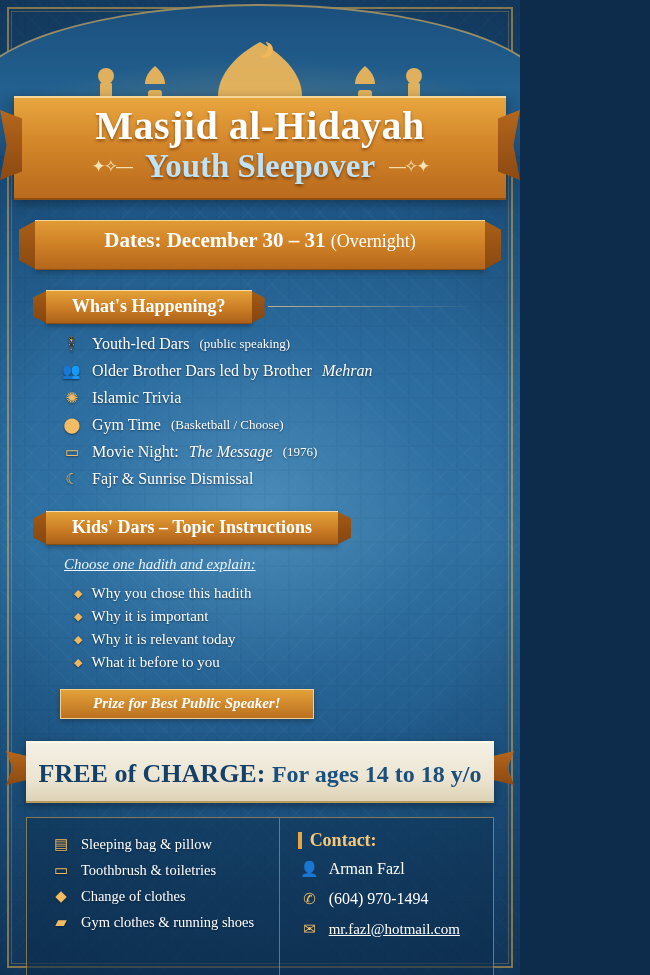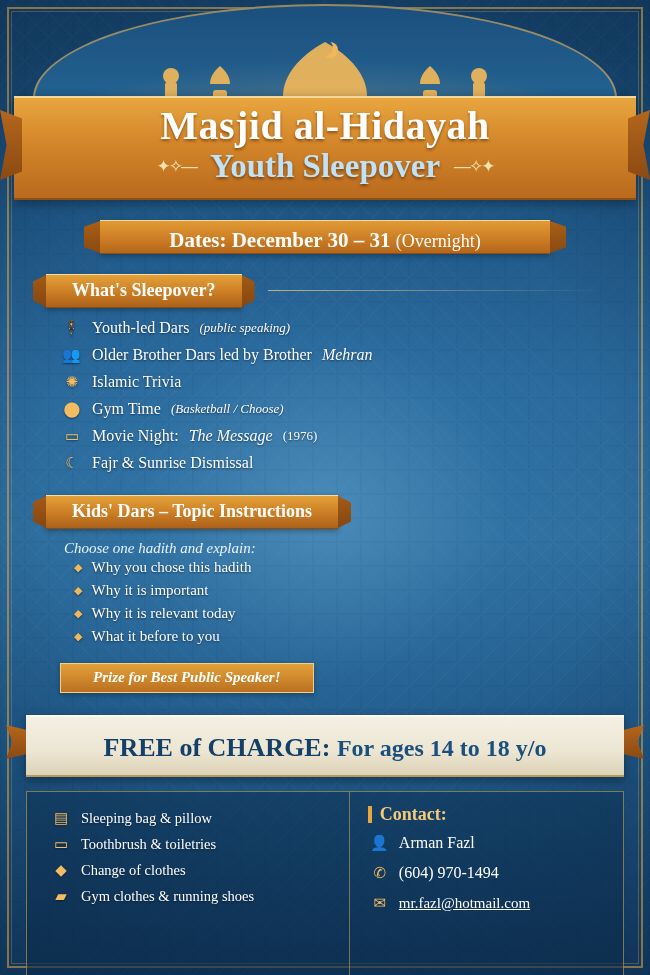--- a/index.html
+++ b/index.html
@@ -5,21 +5,21 @@
   html, body {
     margin: 0;
     padding: 0;
     background: #0d2b4a;
   }
   body {
     font-family: "Liberation Sans", sans-serif;
   }
   #poster {
     position: relative;
-    width: 650px;
+    width: 520px;
     height: 975px;
     overflow: hidden;
     background:
       radial-gradient(ellipse 420px 380px at 50% 52%, rgba(120,185,225,0.38) 0%, rgba(60,130,185,0.16) 45%, rgba(20,70,120,0.02) 72%),
       linear-gradient(180deg, #17456f 0%, #1d5483 18%, #2a6a9c 40%, #2e6f9f 55%, #205a8a 75%, #15416a 100%);
   }
   
   #pattern {
     position: absolute;
     inset: 0;
@@ -170,21 +170,21 @@
     width: 16px;
     height: 100%;
     background: linear-gradient(180deg, #a85e17, #8a4a11);
   }
   .ribbon .notch-l { left: -16px; clip-path: polygon(0 18%, 100% 0, 100% 100%, 0 82%); }
   .ribbon .notch-r { right: -16px; clip-path: polygon(100% 18%, 0 0, 0 100%, 100% 82%); }
 
   #dates-ribbon {
     width: 450px;
     margin-top: 8px;
-    padding: 7px 0 0;
+    padding: 7px 0 16px;
     font-family: "Liberation Serif", serif;
     font-size: 21px;
     font-weight: bold;
   }
   #dates-ribbon .light { font-weight: normal; font-size: 18px; }
   #arrival-ribbon {
     width: 390px;
     margin-top: 7px;
     padding: 5px 0 6px;
     font-family: "Liberation Serif", serif;
@@ -244,32 +244,33 @@
   .li-ico {
     width: 20px;
     height: 20px;
     flex: 0 0 20px;
     display: flex;
     align-items: center;
     justify-content: center;
     font-size: 15px;
     color: #f3bc63;
   }
-  .it { font-style: italic; }
+  .it { }
   .sm { font-size: 13px; }
   .cursive { font-family: "Liberation Serif", serif; font-style: italic; }
 
   
   .kd-intro {
-    margin: 11px 0 2px 0;
+    margin: 11px 0 12px 0;
     padding-left: 64px;
     color: #eaf4fb;
     font-family: "Liberation Serif", serif;
     font-style: italic;
     font-size: 15px;
+    text-decoration: underline;
   }
   .diamond-list {
     list-style: none;
     margin: 0;
     padding: 0 0 0 74px;
   }
   .diamond-list li {
     display: flex;
     align-items: center;
     gap: 9px;
@@ -434,21 +435,21 @@
     <div id="dates-ribbon" class="ribbon">
       <span class="notch-l"></span>
       <span class="notch-r"></span>
       <span>Dates:</span>
       <span>December 30 – 31</span>
       <span class="light">(Overnight)</span>
     </div>
 
 
     <div style="position:relative; margin-top:20px;">
-      <span class="section-head">What's Sleepover?</span>
+      <span class="section-head">What's Happening?</span>
       <span class="head-rule" style="left:268px; right:46px; top:16px;"></span>
 
       <ul class="happening-list">
         <li>
           <span class="li-ico">🕴</span>
           <span>Youth-led Dars</span>
           <span class="it sm">(public speaking)</span>
         </li>
         <li>
           <span class="li-ico">👥</span>

